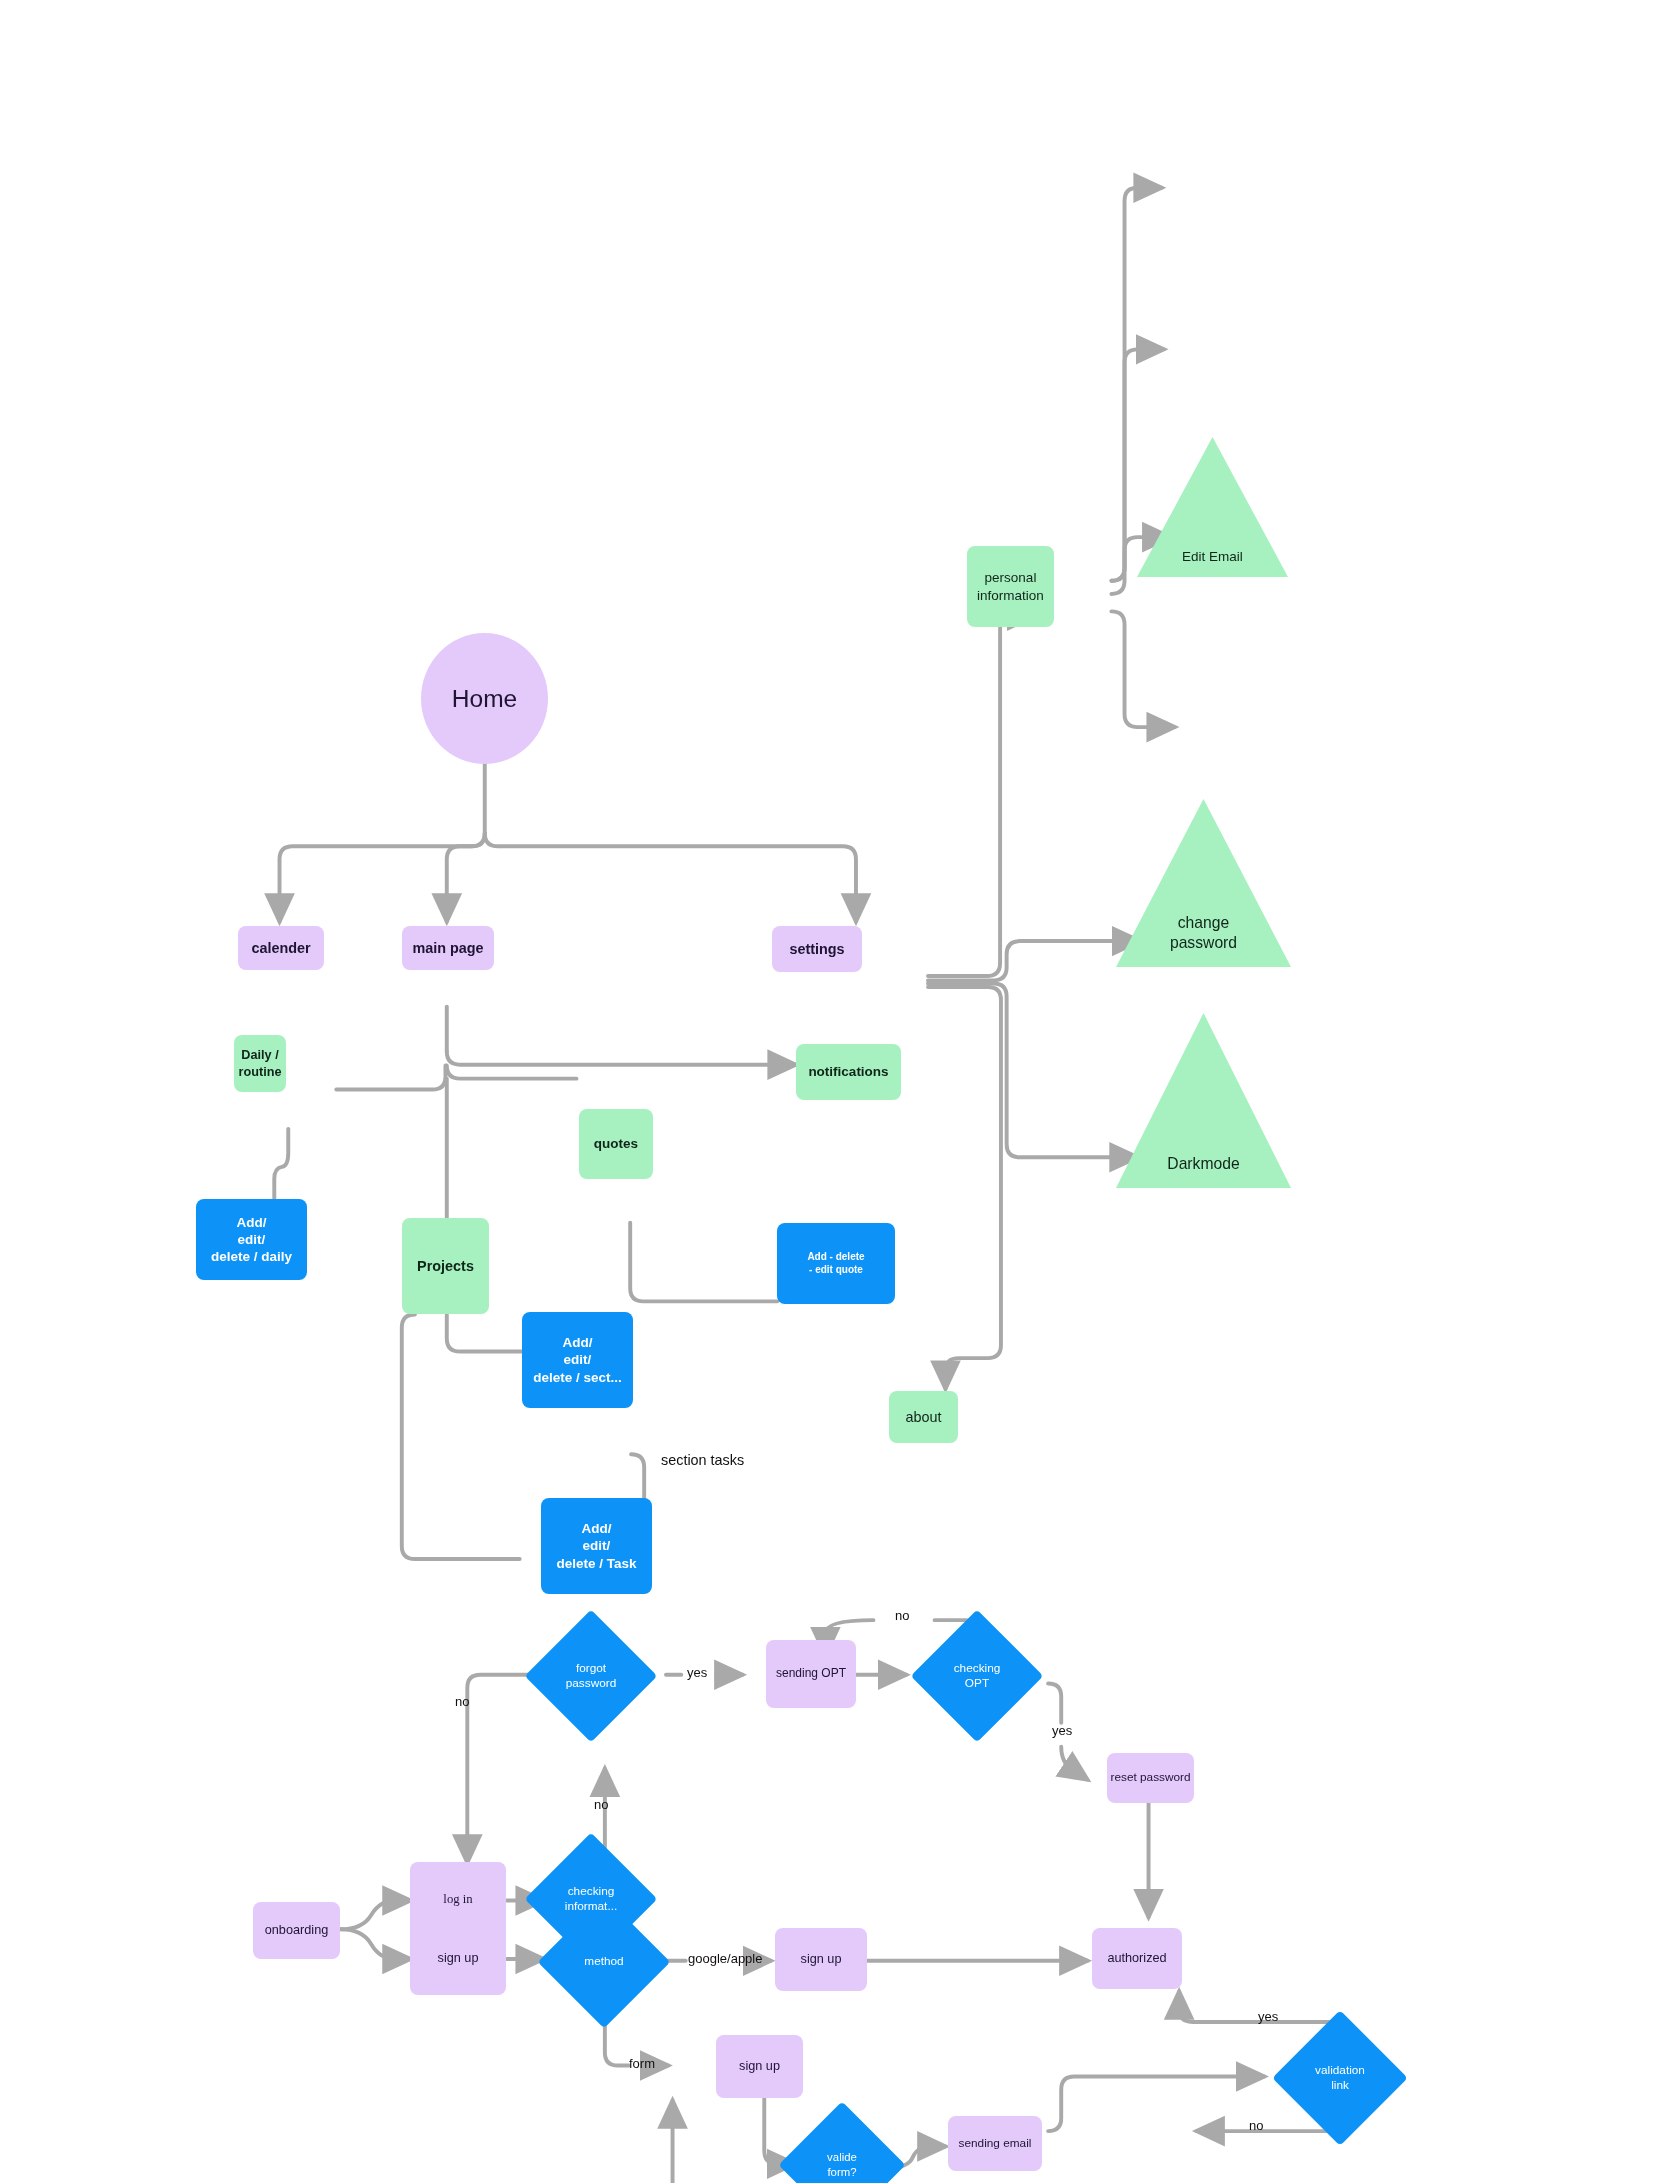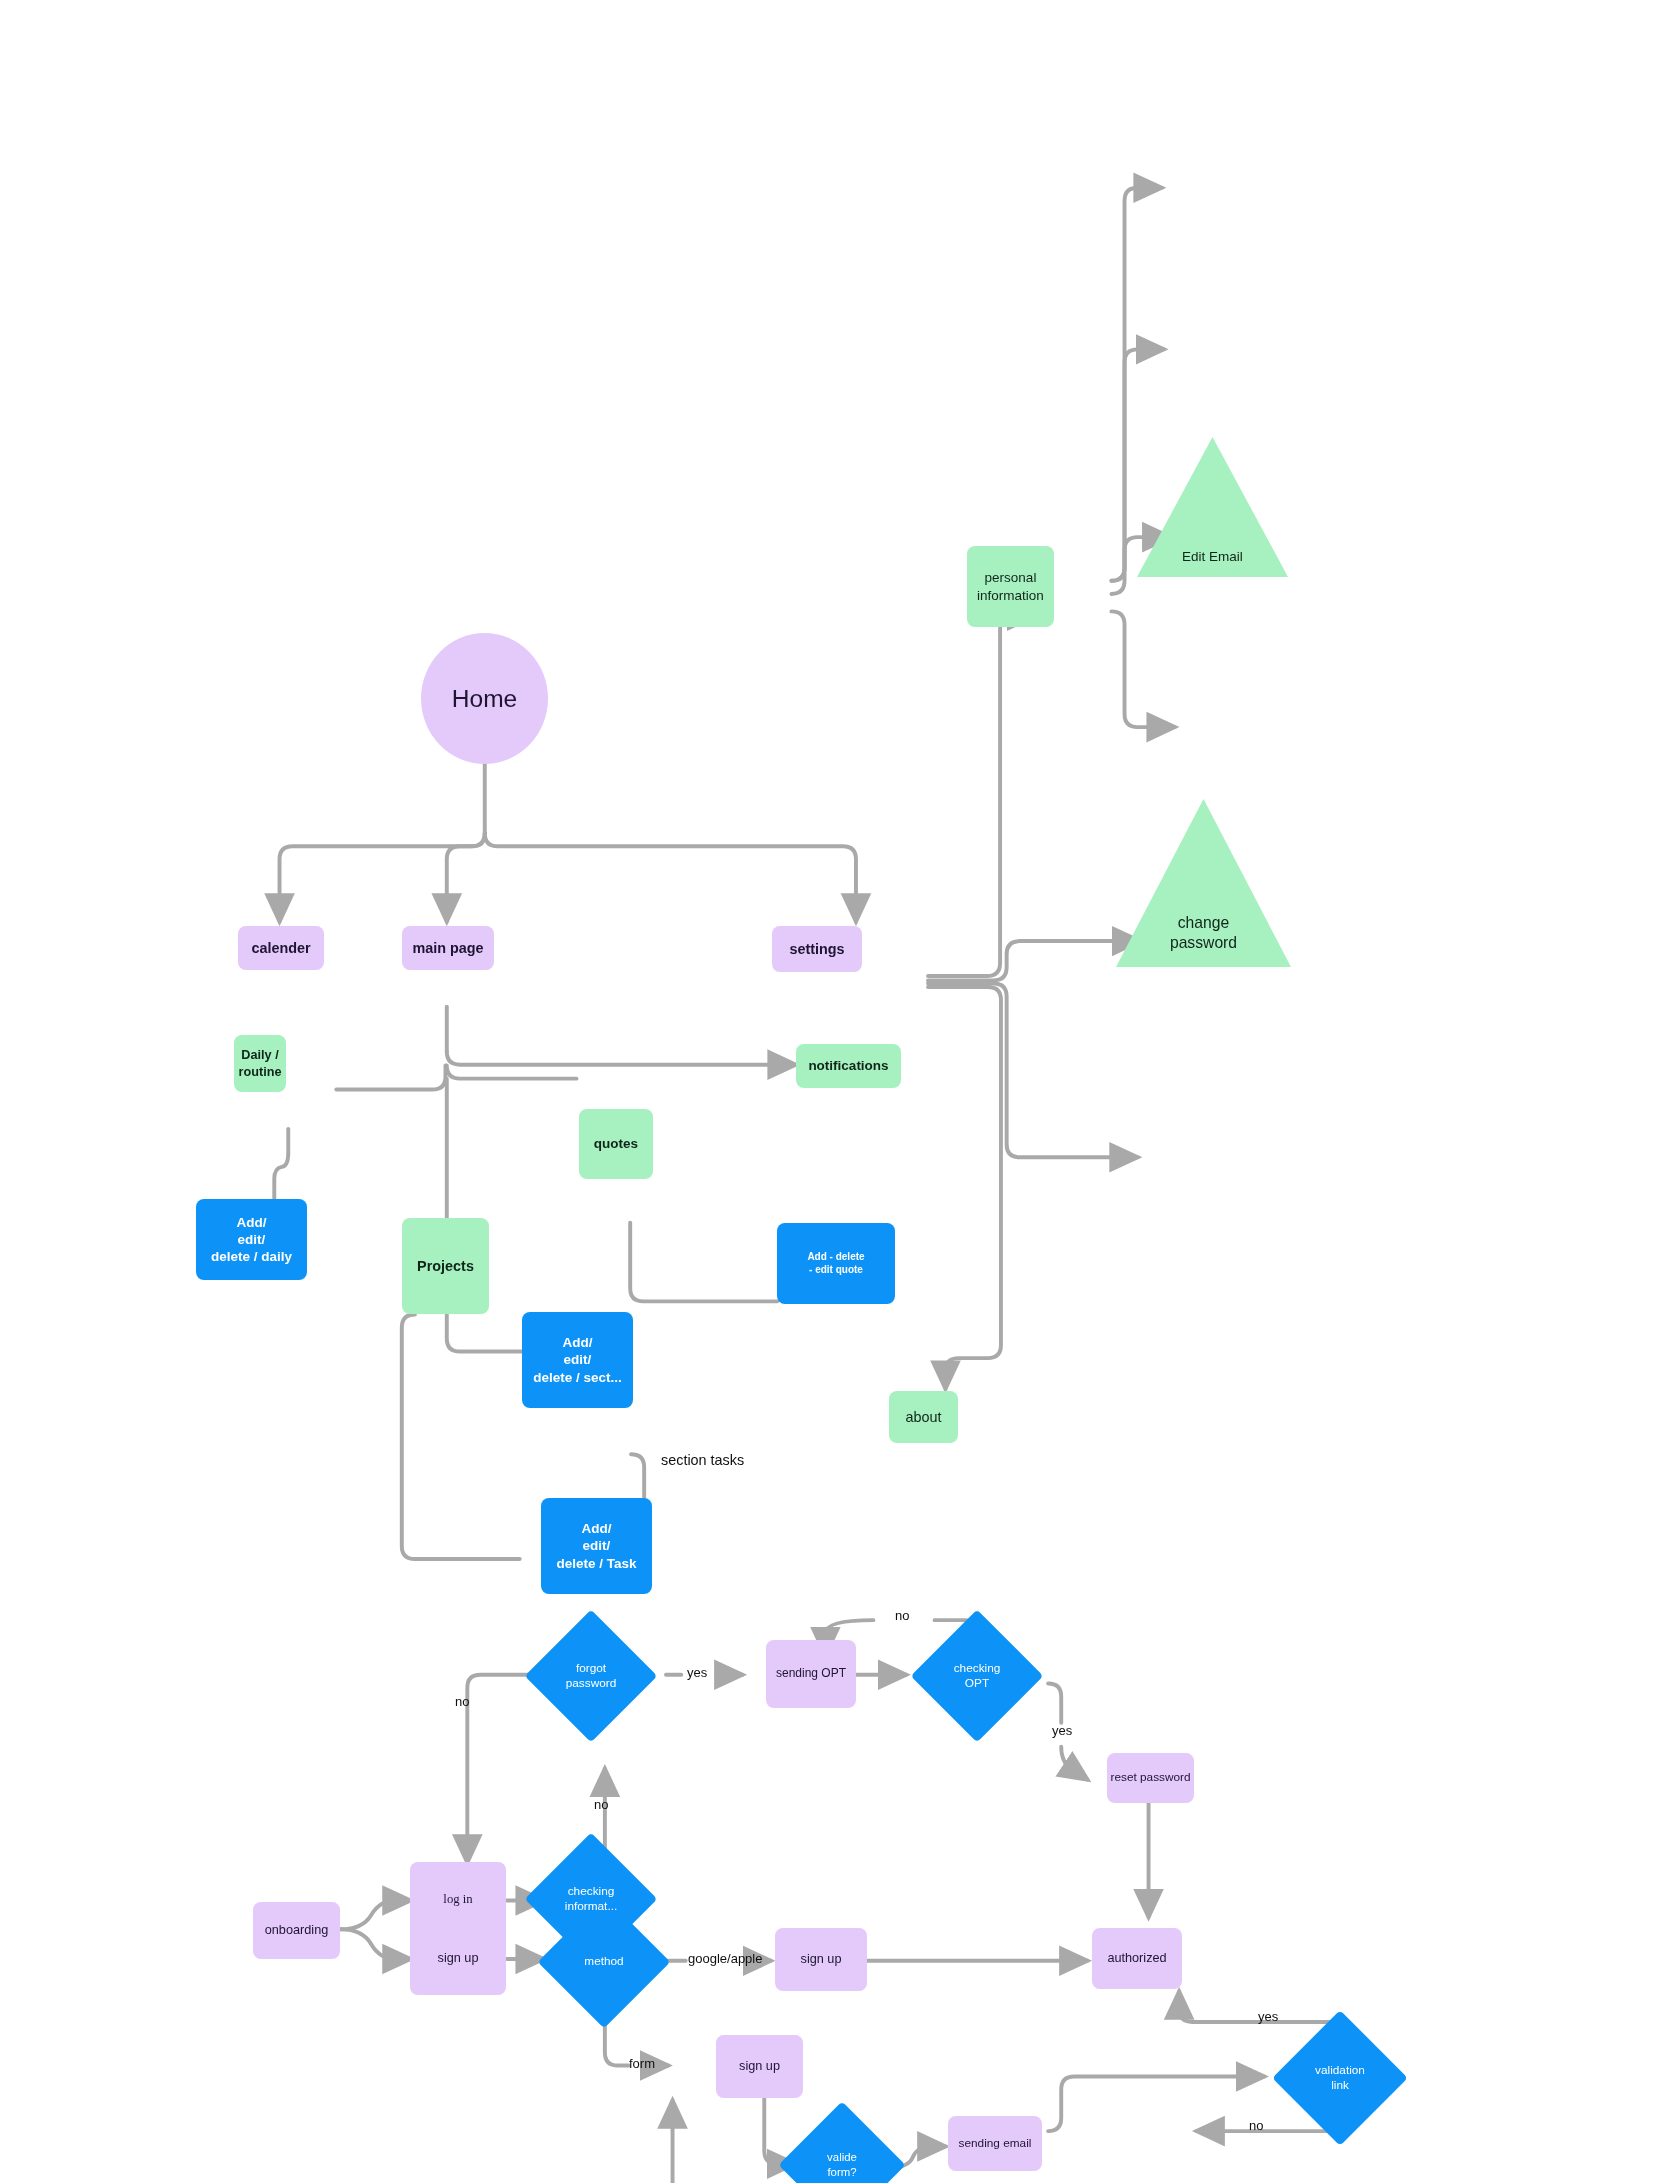--- a/index.html
+++ b/index.html
@@ -195,22 +195,26 @@
   <span class="tlabel">Edit Email</span>
 </div>
 
 
 <div class="node tri" style="left:1116px;top:799px;width:175px;height:168px;font-size:15.7px;">
   <span class="tshape"></span>
   <span class="tlabel" style="white-space:pre-line;">change
 password</span>
 </div>
 
-
-<div class="node rect green boldtxt" style="left:796px;top:1044px;width:105px;height:44px;font-size:13.5px;">notifications</div>
+<div class="node tri" style="left:1116px;top:1013px;width:175px;height:175px;font-size:15.7px;">
+  <span class="tshape"></span>
+  <span class="tlabel">Darkmode</span>
+</div>
+
+<div class="node rect green boldtxt" style="left:796px;top:1044px;width:105px;height:56px;font-size:13.5px;">notifications</div>
 
 <div class="node rect green" style="left:889px;top:1391px;width:69px;height:52px;font-size:14.4px;">about</div>
 
 <div class="node rect green boldtxt" style="left:234px;top:1035px;width:52px;height:57px;font-size:12.7px;white-space:pre-line;">Daily /
 routine</div>
 
 <div class="node rect blue" style="left:196px;top:1199px;width:111px;height:81px;font-size:13.5px;white-space:pre-line;">Add/
 edit/
 delete / daily</div>
 

